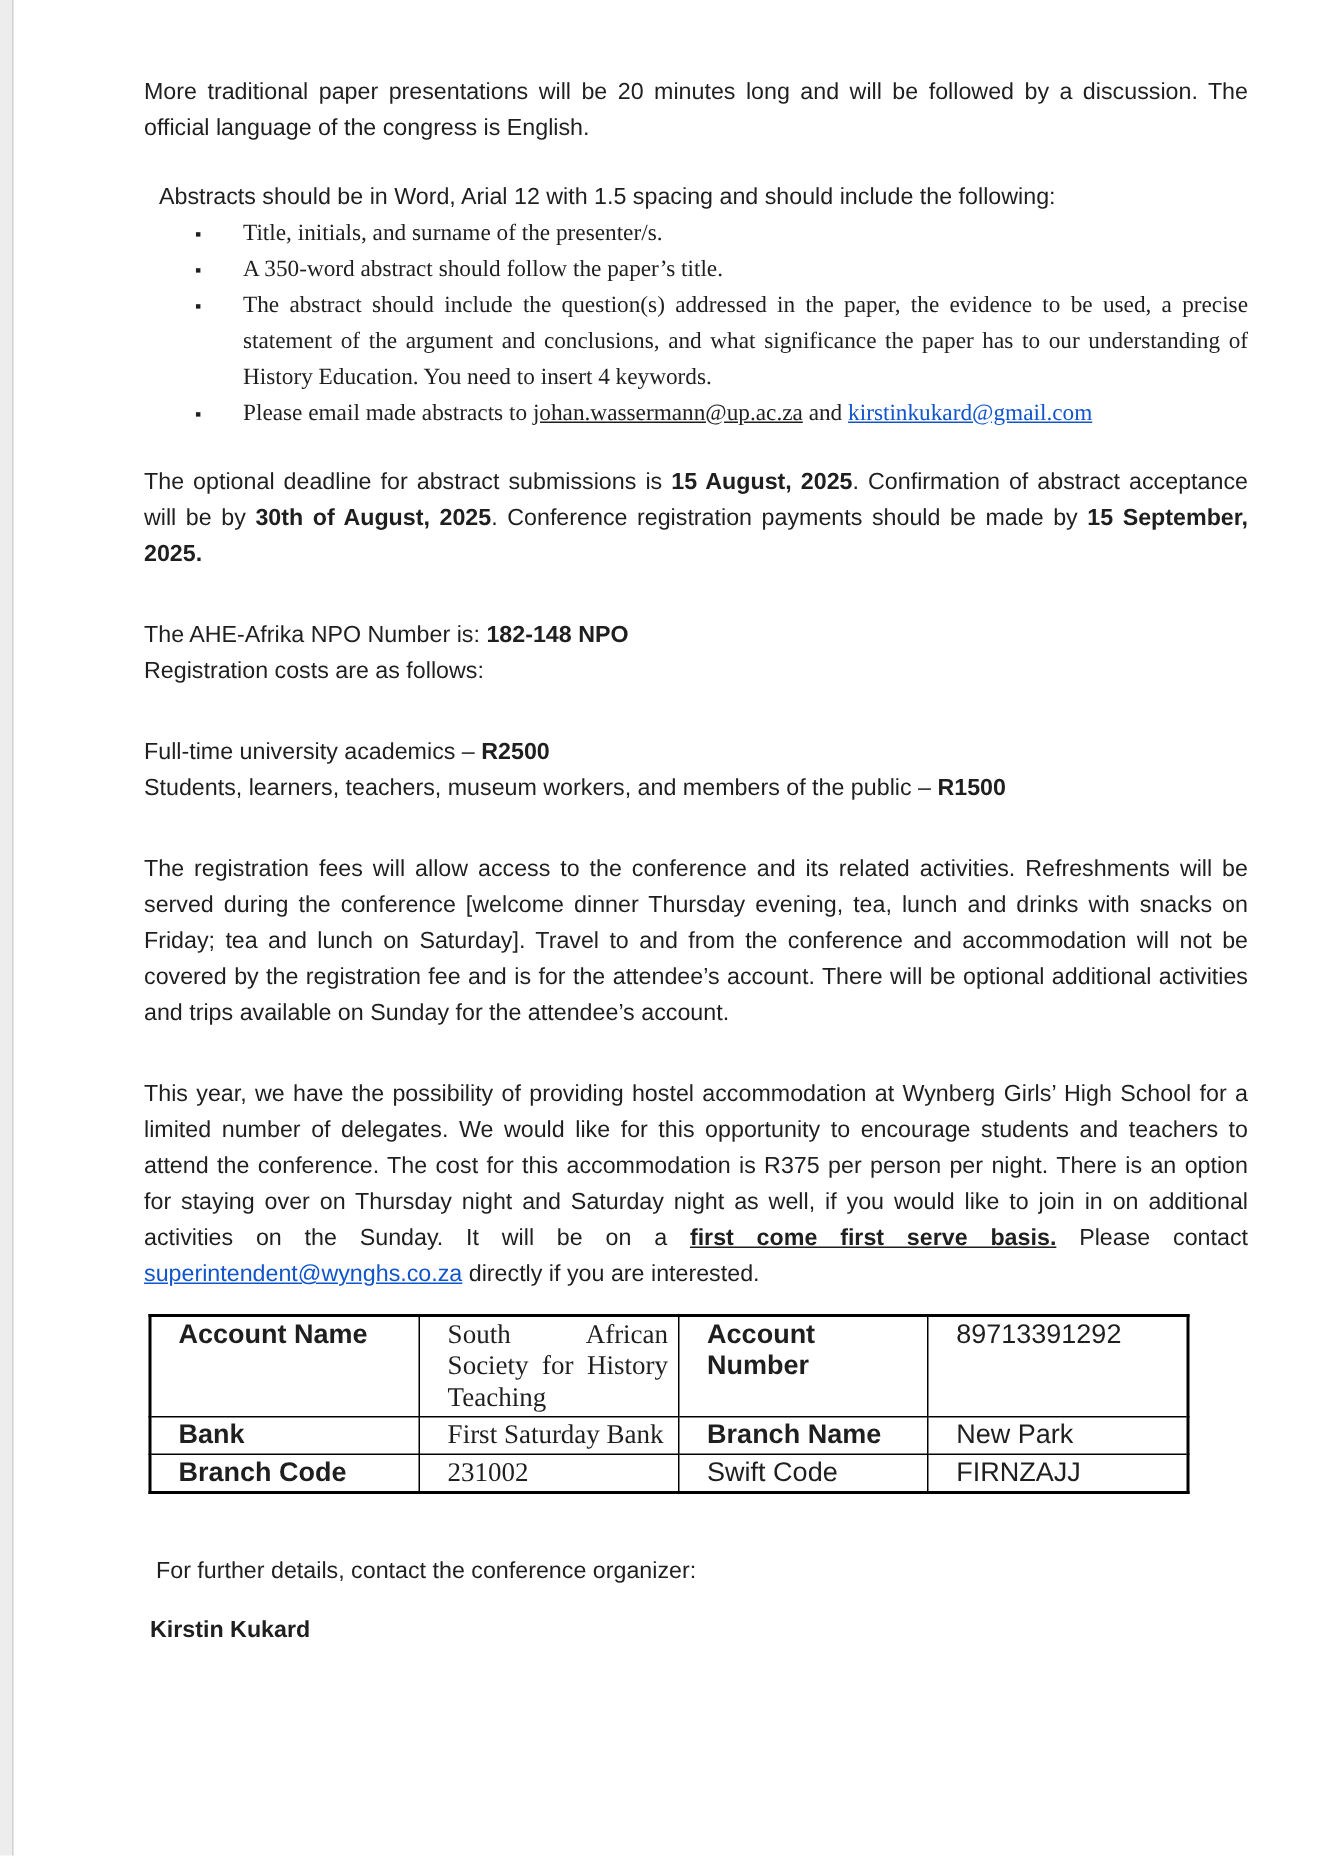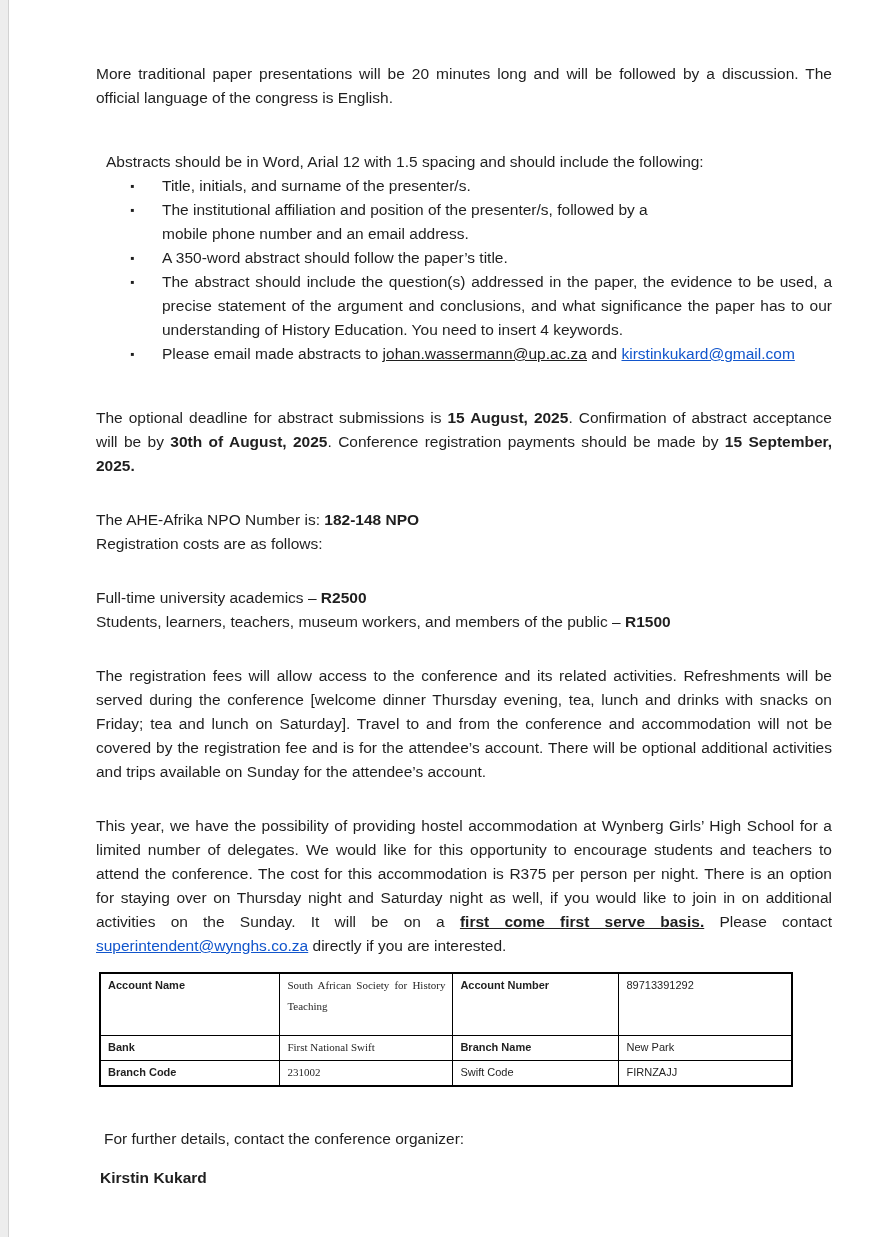--- a/index.html
+++ b/index.html
@@ -17,53 +17,53 @@
     line-height:24px;
     color:var(--text);
     overflow:hidden;
     position:relative;
   }
   .page-edge{
     position:absolute;left:0;top:0;bottom:0;width:9px;
     background:#ededed;border-right:1px solid #d2d2d2;
   }
   .content{
-    position:absolute;left:96px;top:62px;width:736px;
+    position:absolute;left:96px;top:50px;width:736px;
   }
   p{margin:0;}
   .just{text-align:justify;}
   .b{font-weight:bold;}
   .u{text-decoration:underline;}
   .link{color:var(--link);text-decoration:underline;cursor:pointer;}
   .link-dark{color:inherit;text-decoration:underline;cursor:pointer;}
   .pre{white-space:pre-line;}
   .indent{margin-left:10px;}
   .outdent{margin-left:-11px;}
-  .mt-blank{margin-top:40px;}
+  .mt-blank{margin-top:22px;}
   .mt-big{margin-top:30px;}
   ul.bullets{list-style:none;margin:0;padding-left:66px;}
-  ul.bullets li{position:relative;}
+  ul.bullets li{position:relative;font-family:Liberation Serif, serif;}
   ul.bullets li::before{
     content:"\25AA";
     position:absolute;left:-32px;top:0;
     font-size:12px;
   }
   table.bank{
     border-collapse:collapse;
     margin-top:14px;margin-left:3px;
     width:694px;
     table-layout:fixed;
   }
   table.bank{border:2px solid #000;}
   table.bank td{
     border:1px solid #000;
-    padding:1px 7px 2px 7px;
+    padding:1px 7px 2px 18px;
     vertical-align:top;
     line-height:21px;
-    font-size:11px;
+    font-size:18px;
   }
   table.bank .c0{width:26%;}
   table.bank .c1{width:25%;font-family:Liberation Serif, serif;}
   table.bank .c2{width:24%;}
   table.bank .c3{width:25%;}
   .row1 td{height:62px;}
   .further{margin-top:40px;margin-left:8px;}
   .organizer{margin-top:15px;margin-left:4px;}
 </style>
 </head>
@@ -72,22 +72,20 @@
 <div class="page-edge"></div>
 
 <div class="content">
 
   <p class="just">More traditional paper presentations will be 20 minutes long and will be followed by a discussion. The official language of the congress is English.</p>
 
   <p class="indent mt-blank">Abstracts should be in Word, Arial 12 with 1.5 spacing and should include the following:</p>
 
   <ul class="bullets">
     <li>Title, initials, and surname of the presenter/s.</li>
-    <li class="pre">The institutional affiliation and position of the presenter/s, followed by a
-mobile phone number and an email address.</li>
     <li>A 350-word abstract should follow the paper’s title.</li>
     <li class="just">The abstract should include the question(s) addressed in the paper, the evidence to be used, a precise statement of the argument and conclusions, and what significance the paper has to our understanding of History Education. You need to insert 4 keywords.</li>
     <li class="just"><span>Please email made abstracts to </span><span class="link-dark">johan.wassermann@up.ac.za</span><span> and </span><span class="link">kirstinkukard@gmail.com</span></li>
   </ul>
 
   <p class="just mt-blank"><span>The optional deadline for abstract submissions is </span><span class="b">15 August, 2025</span><span>. Confirmation of abstract acceptance will be by </span><span class="b">30th of August, 2025</span><span>. Conference registration payments should be made by </span><span class="b">15 September, 2025.</span></p>
 
   <p class="mt-big"><span>The AHE-Afrika NPO Number is: </span><span class="b">182-148 NPO</span></p>
   <p>Registration costs are as follows:</p>
 
@@ -102,21 +100,21 @@
   <table class="bank">
     <tbody>
       <tr class="row1">
         <td class="c0"><span class="b">Account Name</span></td>
         <td class="c1 just"><span>South African Society for History Teaching</span></td>
         <td class="c2"><span class="b">Account Number</span></td>
         <td class="c3"><span>89713391292</span></td>
       </tr>
       <tr>
         <td class="c0"><span class="b">Bank</span></td>
-        <td class="c1"><span>First National Swift</span></td>
+        <td class="c1"><span>First Saturday Bank</span></td>
         <td class="c2"><span class="b">Branch Name</span></td>
         <td class="c3"><span>New Park</span></td>
       </tr>
       <tr>
         <td class="c0"><span class="b">Branch Code</span></td>
         <td class="c1"><span>231002</span></td>
         <td class="c2"><span>Swift Code</span></td>
         <td class="c3"><span>FIRNZAJJ</span></td>
       </tr>
     </tbody>

